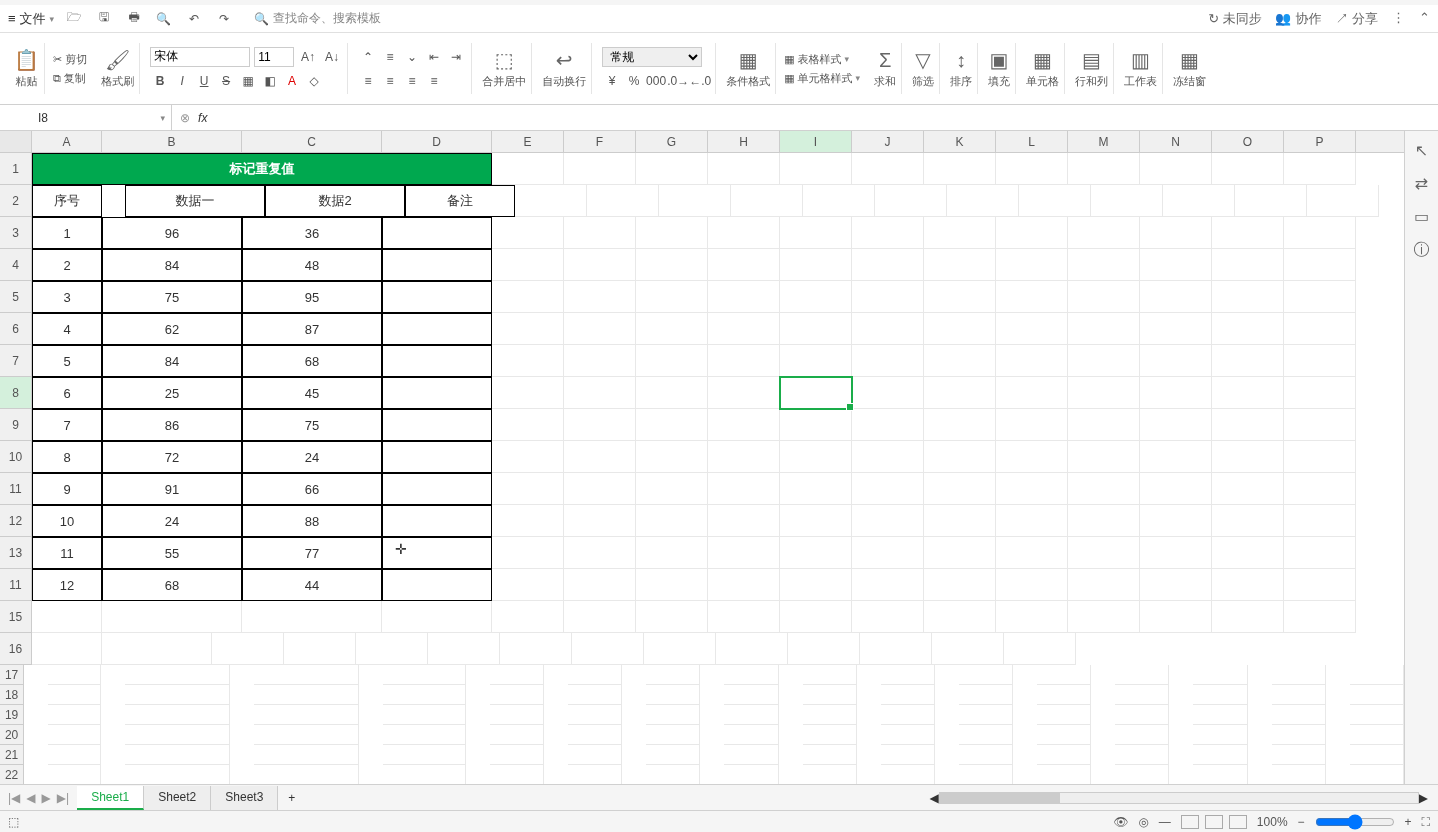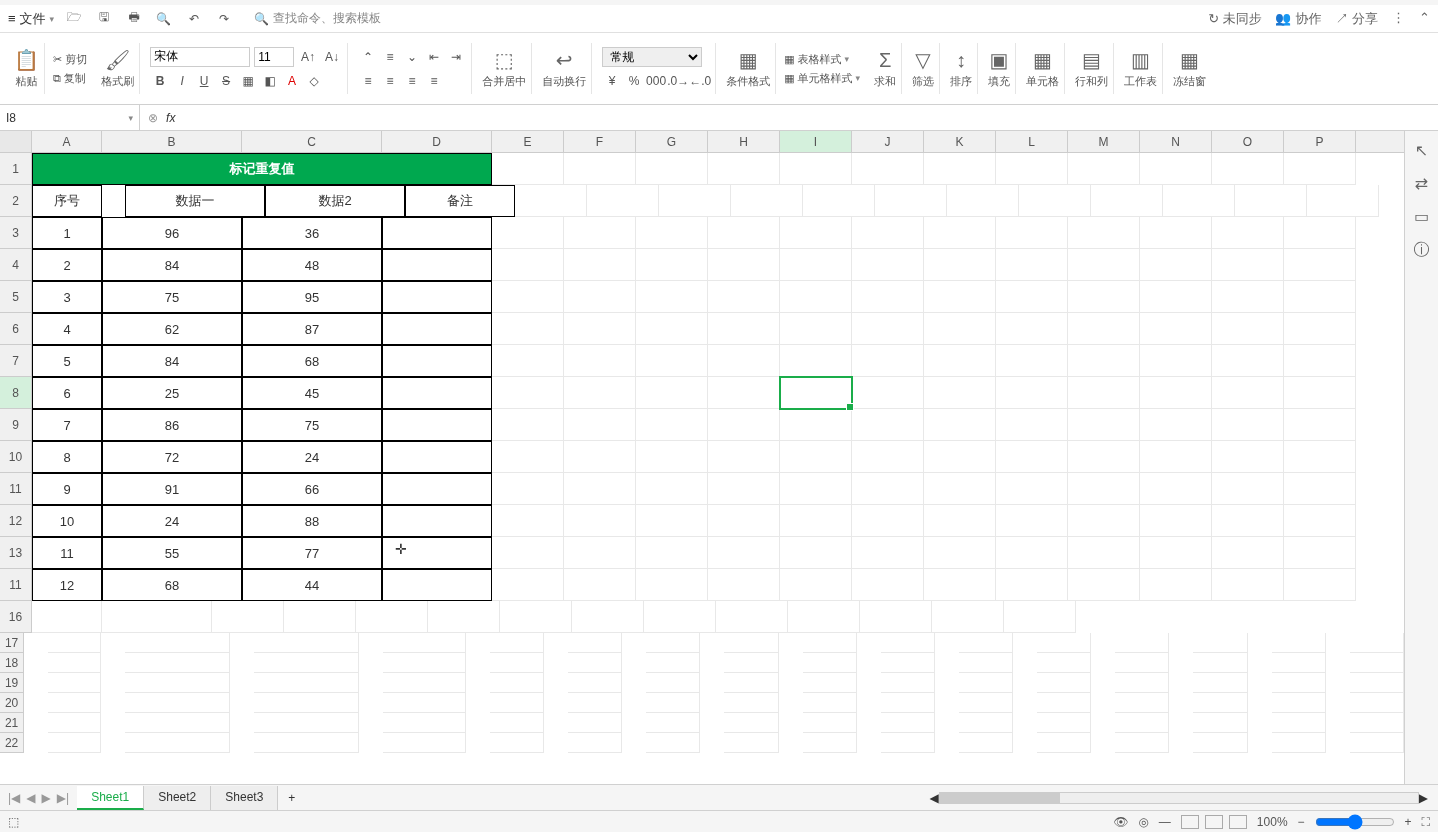--- a/index.html
+++ b/index.html
@@ -24,21 +24,21 @@
 .ribbon-lg-btn .ic { font-size: 20px; color: #666; }
 .ribbon-row { display: flex; gap: 4px; align-items: center; }
 .ribbon-col { display: flex; flex-direction: column; gap: 4px; }
 .ribbon-sm { font-size: 11px; color: #555; display: flex; align-items: center; gap: 3px; }
 .ribbon select, .ribbon input { font-size: 12px; border: 1px solid #ccc; padding: 1px 3px; height: 20px; }
 .font-name { width: 100px; }
 .font-size { width: 40px; }
 .icon-btn { width: 20px; height: 20px; display: inline-flex; align-items: center; justify-content: center; color: #555; cursor: pointer; border: 1px solid transparent; }
 .small-icon-row { display: flex; gap: 2px; }
 
-.namebox-bar { height: 26px; display: flex; border-bottom: 1px solid #d0d0d0; background: #fff; }
+.namebox-bar { height: 26px; display: flex; border-bottom: 1px solid #d0d0d0; background: #fff; padding-left: 32px; }
 .namebox { width: 140px; border-right: 1px solid #d0d0d0; height: 100%; display: flex; align-items: center; padding: 0 6px; justify-content: space-between; }
 .fx-area { display: flex; align-items: center; height: 100%; flex: 1; gap: 8px; padding: 0 8px; }
 .fx-input { flex: 1; border: none; outline: none; height: 100%; }
 
 .sheet-area { display: flex; height: calc(832px - 5px - 28px - 72px - 26px - 26px - 22px); }
 .grid-wrapper { flex: 1; display: flex; flex-direction: column; overflow: hidden; }
 .col-headers { display: flex; height: 22px; background: #f0f0f0; border-bottom: 1px solid #ccc; }
 .corner { width: 32px; border-right: 1px solid #ccc; background: #e8e8e8; }
 .col-h { border-right: 1px solid #ccc; display: flex; align-items: center; justify-content: center; font-size: 12px; color: #555; }
 .col-h.selected { background: #d4f0dc; }
@@ -549,20 +549,39 @@
           <div class="cell" style="width: 72px;"></div>
           <div class="cell" style="width: 72px;"></div>
           <div class="cell" style="width: 72px;"></div>
           <div class="cell" style="width: 72px;"></div>
           <div class="cell" style="width: 72px;"></div>
           <div class="cell" style="width: 72px;"></div>
           <div class="cell" style="width: 72px;"></div>
           <div class="cell" style="width: 72px;"></div>
         </div>
         <div class="row">
+          <div class="row-h">15</div>
+          <div class="cell" style="width: 70px;"></div>
+          <div class="cell" style="width: 140px;"></div>
+          <div class="cell" style="width: 140px;"></div>
+          <div class="cell" style="width: 110px;"></div>
+          <div class="cell" style="width: 72px;"></div>
+          <div class="cell" style="width: 72px;"></div>
+          <div class="cell" style="width: 72px;"></div>
+          <div class="cell" style="width: 72px;"></div>
+          <div class="cell" style="width: 72px;"></div>
+          <div class="cell" style="width: 72px;"></div>
+          <div class="cell" style="width: 72px;"></div>
+          <div class="cell" style="width: 72px;"></div>
+          <div class="cell" style="width: 72px;"></div>
+          <div class="cell" style="width: 72px;"></div>
+          <div class="cell" style="width: 72px;"></div>
+          <div class="cell" style="width: 72px;"></div>
+        </div>
+        <div class="row">
           <div class="row-h">16</div>
           <div class="cell" style="width: 70px;"></div>
           <div class="cell" style="width: 110px;"></div>
           <div class="cell" style="width: 72px;"></div>
           <div class="cell" style="width: 72px;"></div>
           <div class="cell" style="width: 72px;"></div>
           <div class="cell" style="width: 72px;"></div>
           <div class="cell" style="width: 72px;"></div>
           <div class="cell" style="width: 72px;"></div>
           <div class="cell" style="width: 72px;"></div>

